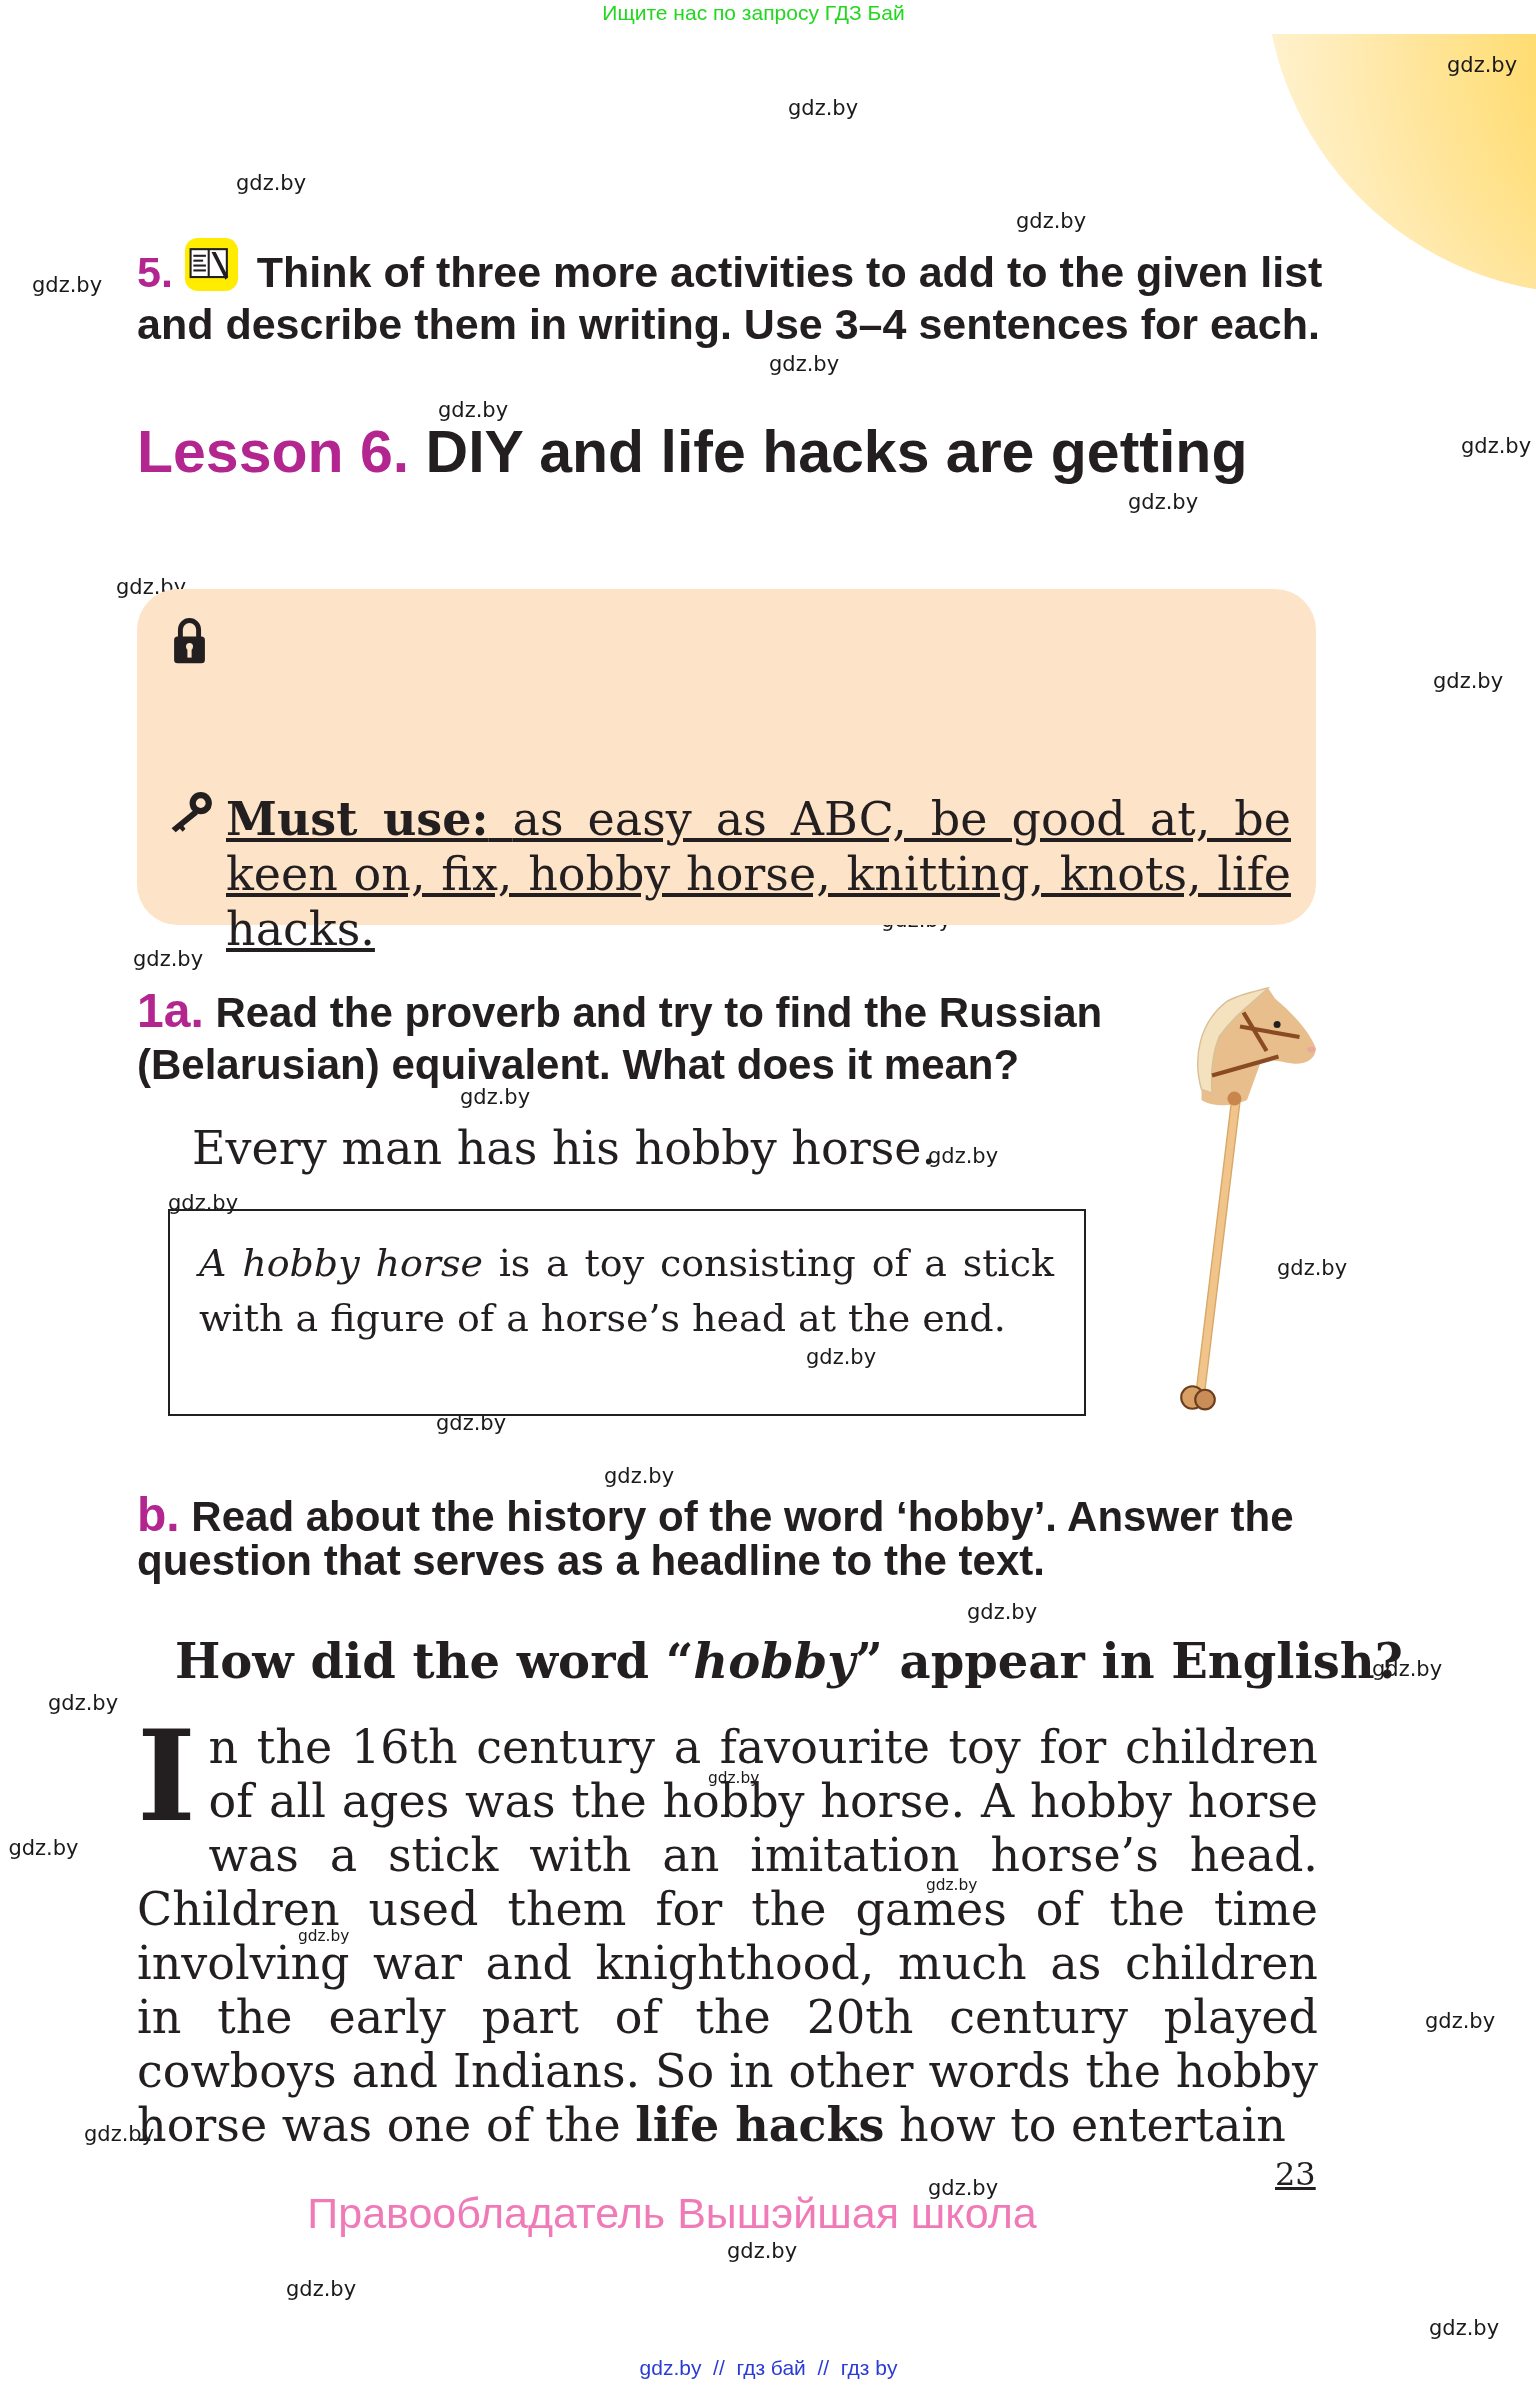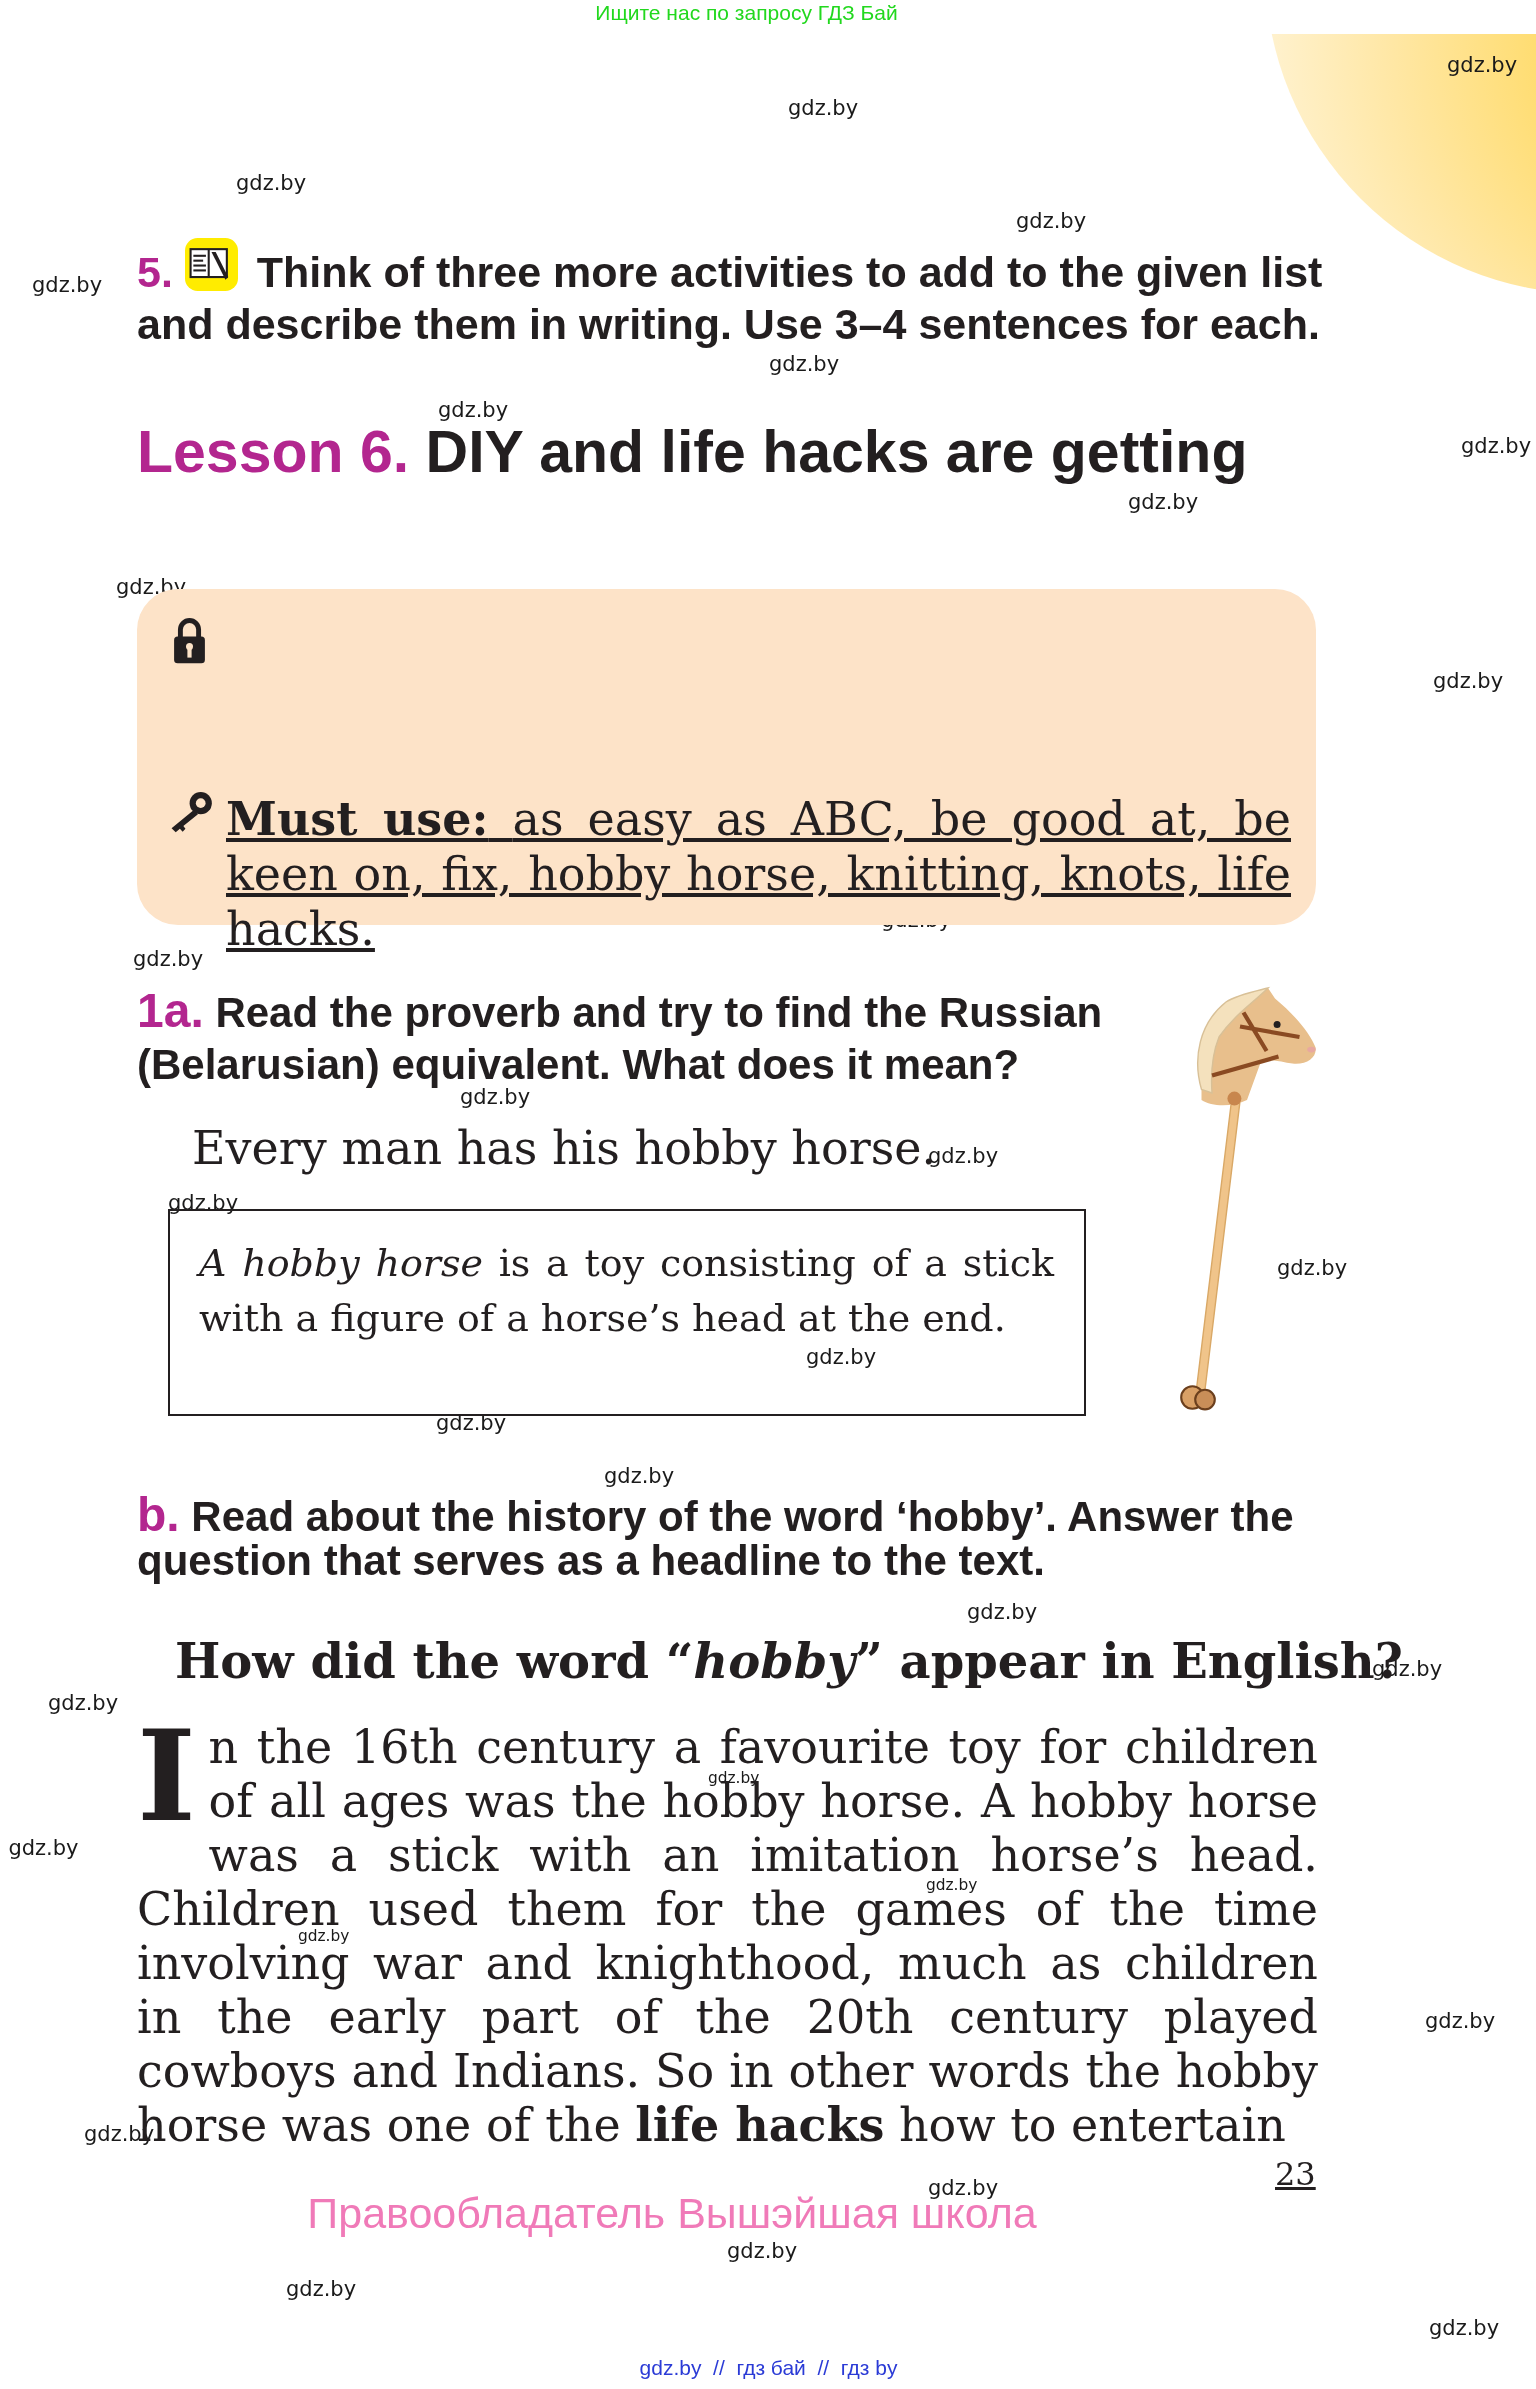--- a/index.html
+++ b/index.html
@@ -6,21 +6,21 @@
     body {
       width: 1537px; height: 2389px; position: relative; overflow: hidden;
       background: #ffffff; color: #231f20;
       font-family: "Liberation Sans", sans-serif;
     }
     .abs { position: absolute; }
     .sans { font-family: "Liberation Sans", sans-serif; }
     .serif { font-family: "DejaVu Serif", "Liberation Serif", serif; }
 
     
-    .top-banner { left: 0; width: 1493px; top: 1.4px; text-align: center; font-size: 21px; color: #22d81e; }
+    .top-banner { left: 0; width: 1493px; top: 1.4px; text-align: center; font-size: 21px; color: #22d81e; padding-left: 7px; }
     .sun-wrap { left: 1265px; top: 34px; width: 271px; height: 259px; overflow: hidden; }
     .sun-inner {
       position: absolute; left: 0; top: -392px; width: 652px; height: 652px; border-radius: 50%;
       background: radial-gradient(circle at 72% 62%, #ffd443 0%, #ffdc6e 30%, #ffe7a4 55%, #fff4d8 80%, #fffbef 100%);
     }
 
     .wm { font-size: 21px; color: #1a1a1a; font-family: "DejaVu Sans", sans-serif; white-space: nowrap; }
     .wm.small { font-size: 15.4px; }
 
     .num { color: #b3268f; }

